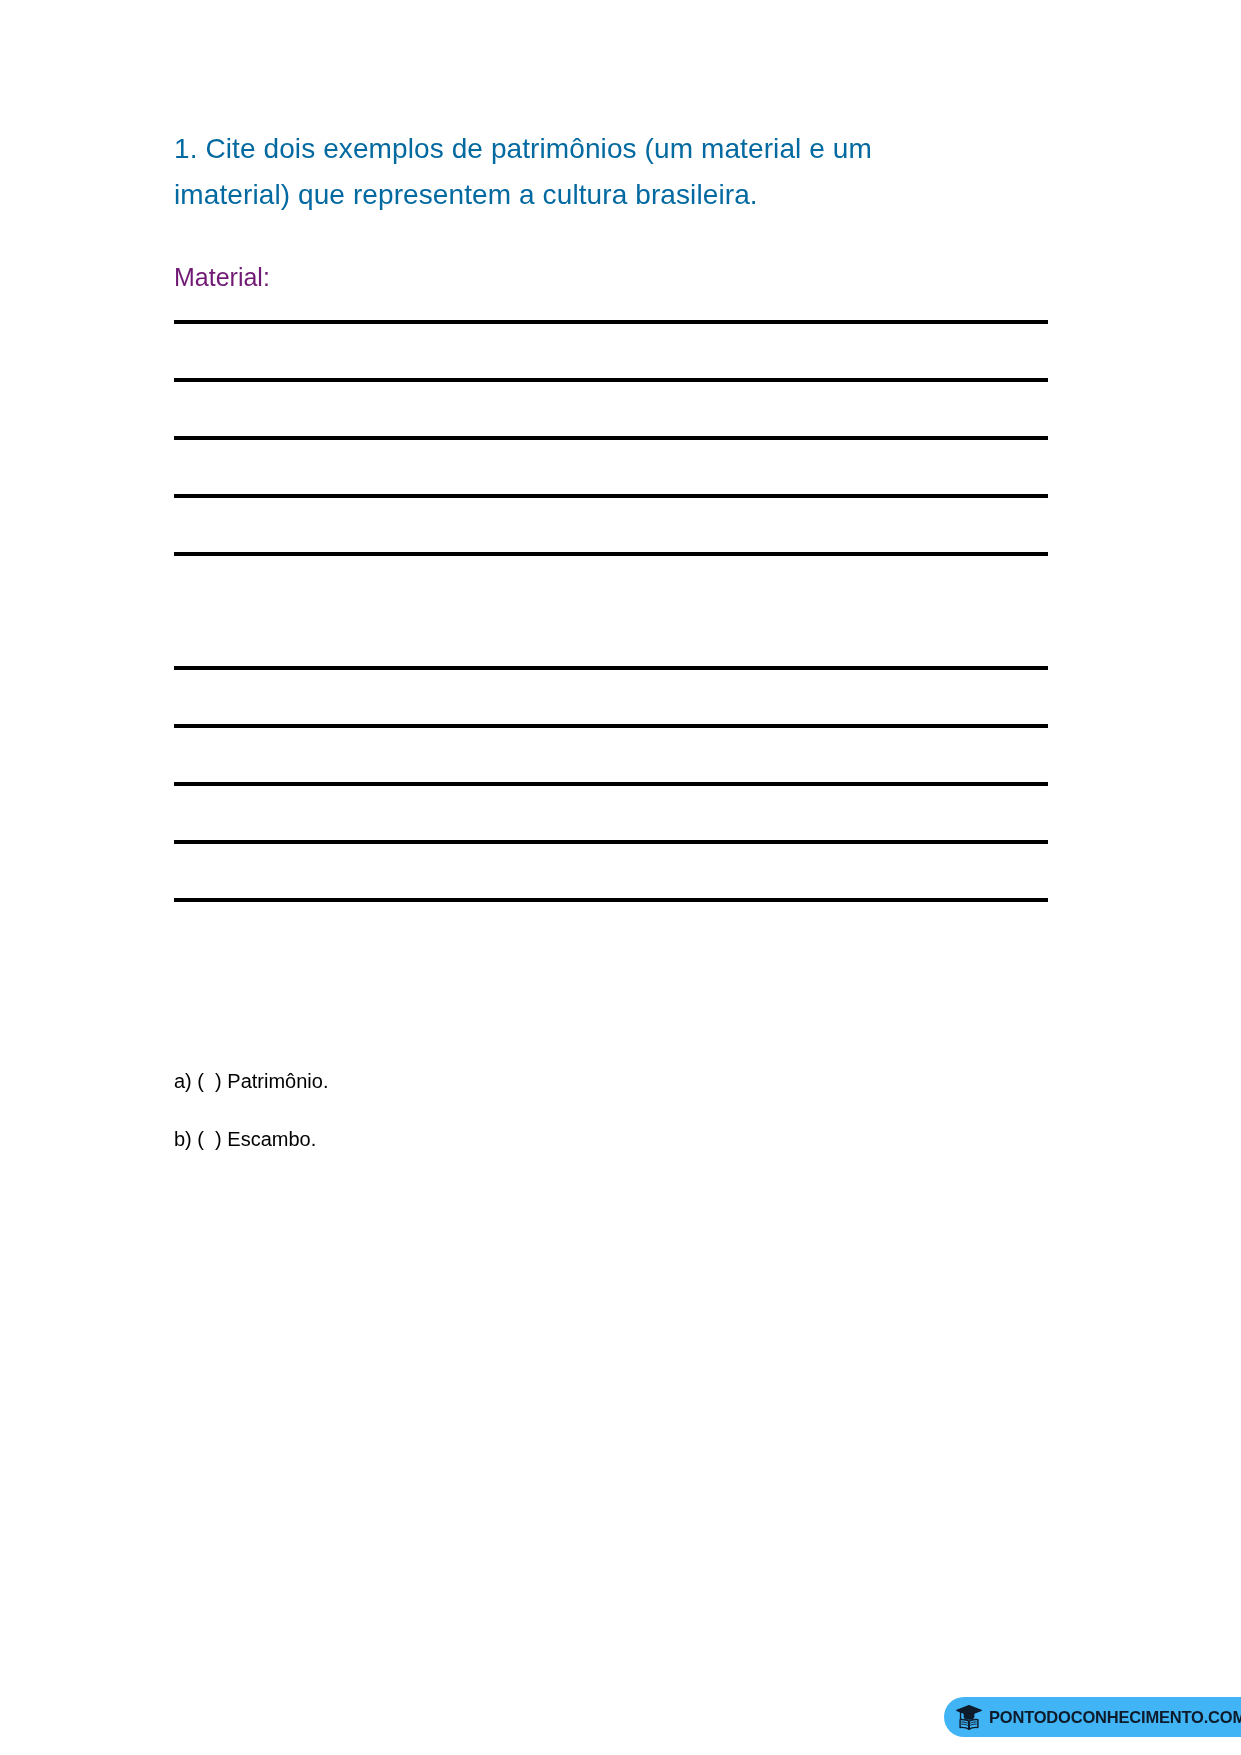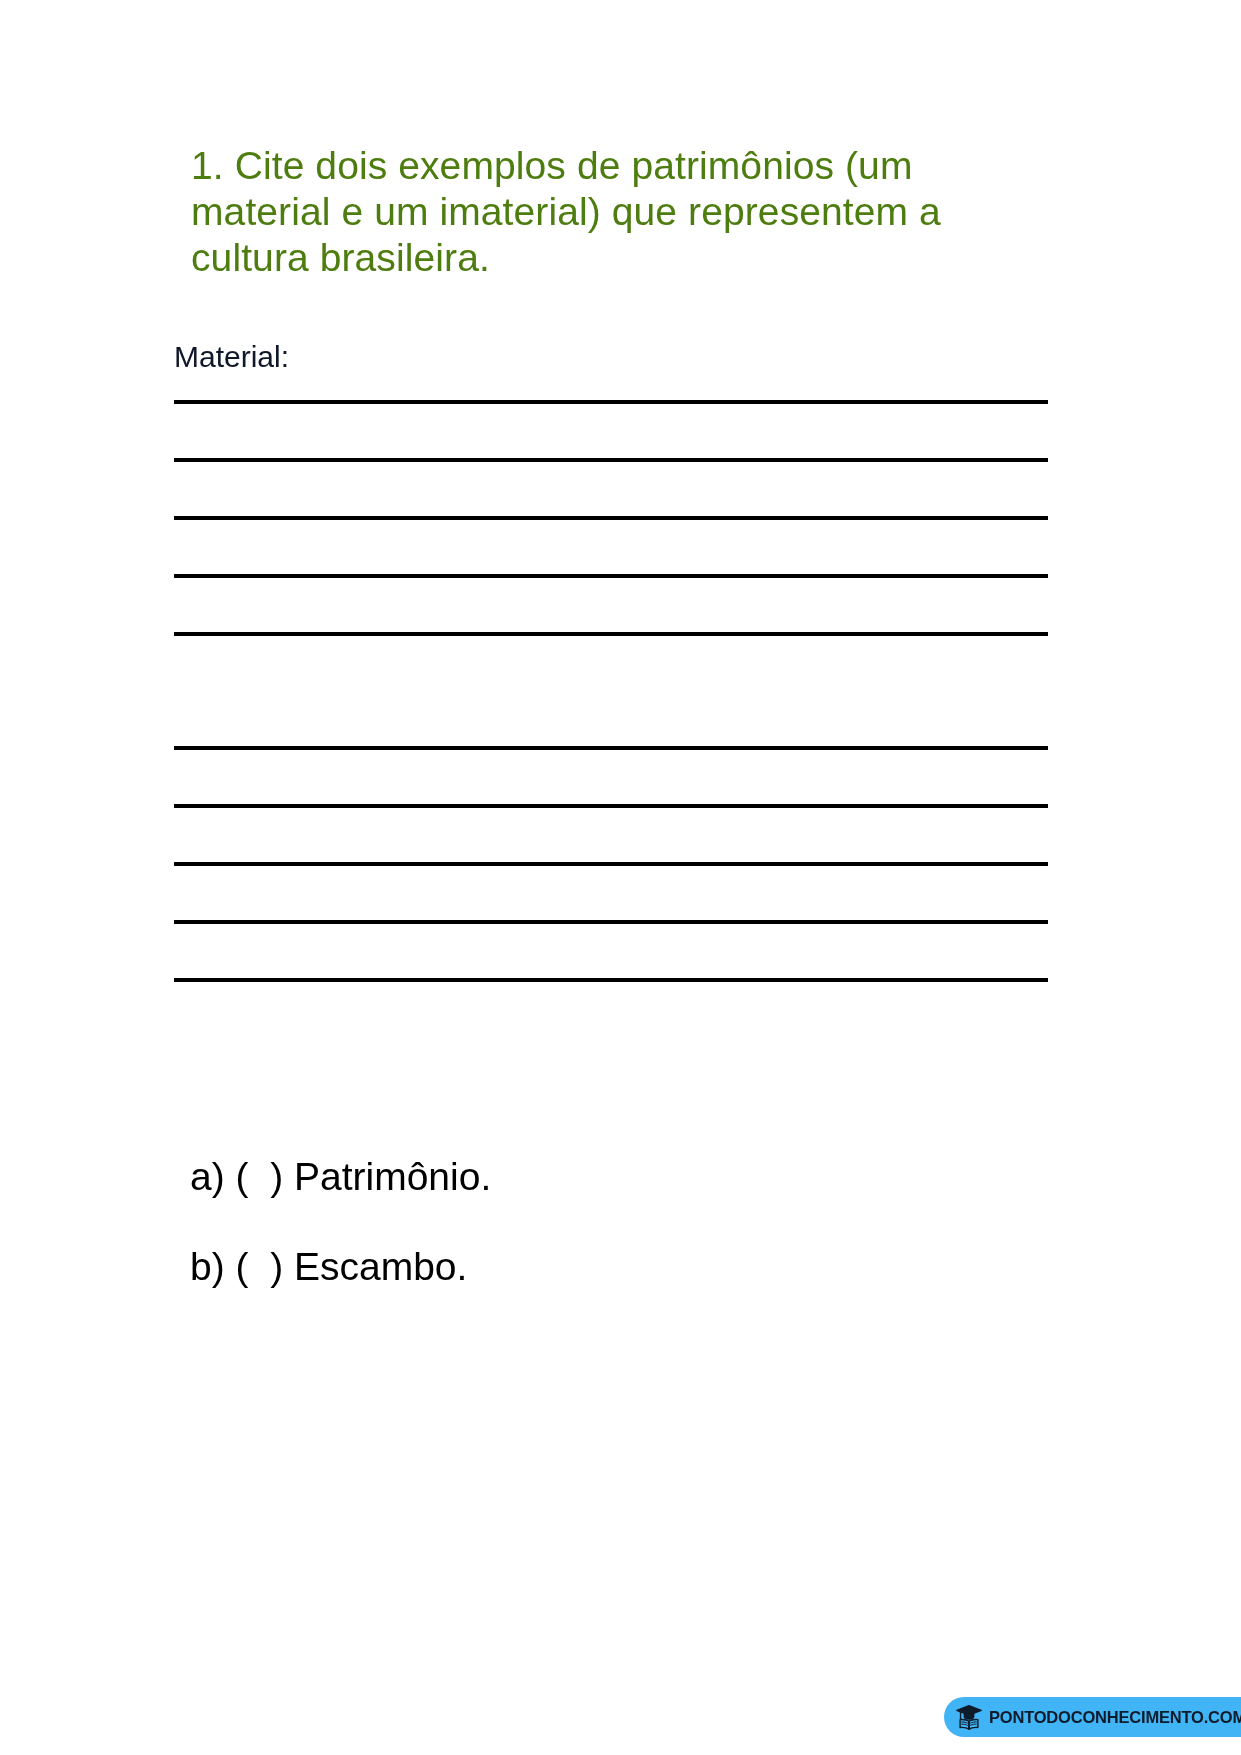--- a/index.html
+++ b/index.html
@@ -27,32 +27,32 @@
   }
 
   .content {
     position: absolute;
     left: 174px;
     top: 126px;
     width: 876px;
   }
 
   .question-text {
-    font-size: 39px;
+    font-size: 28px;
     line-height: 46px;
     letter-spacing: 0.1px;
-    color: #4d7c0f;
-    margin: 17px;
+    color: #0369a1;
+    margin: 0;
     width: 800px;
   }
 
   .label-material {
-    font-size: 30px;
+    font-size: 25px;
     line-height: 46px;
-    color: #0f172a;
+    color: #701a75;
     margin: 0;
   }
 
   .spacer-after-q1 { height: 36px; }
   .spacer-after-material-label { height: 20px; }
 
   .lines-block {
     width: 874px;
   }
   .answer-line {
@@ -63,24 +63,24 @@
   }
   .line-gap { height: 54px; }
 
   .gap-between-sections { height: 90px; }
   .gap-imaterial-label { height: 20px; }
 
   .gap-before-q2 { height: 98px; }
   .gap-before-options { height: 58px; }
 
   .option {
-    font-size: 39px;
+    font-size: 20px;
     line-height: 46px;
     color: #000000;
-    margin: 16px;
+    margin: 0;
     white-space: pre;
   }
   .option-gap { height: 12px; }
 
   
   .watermark {
     position: absolute;
     left: 944px;
     top: 1697px;
     height: 40px;

